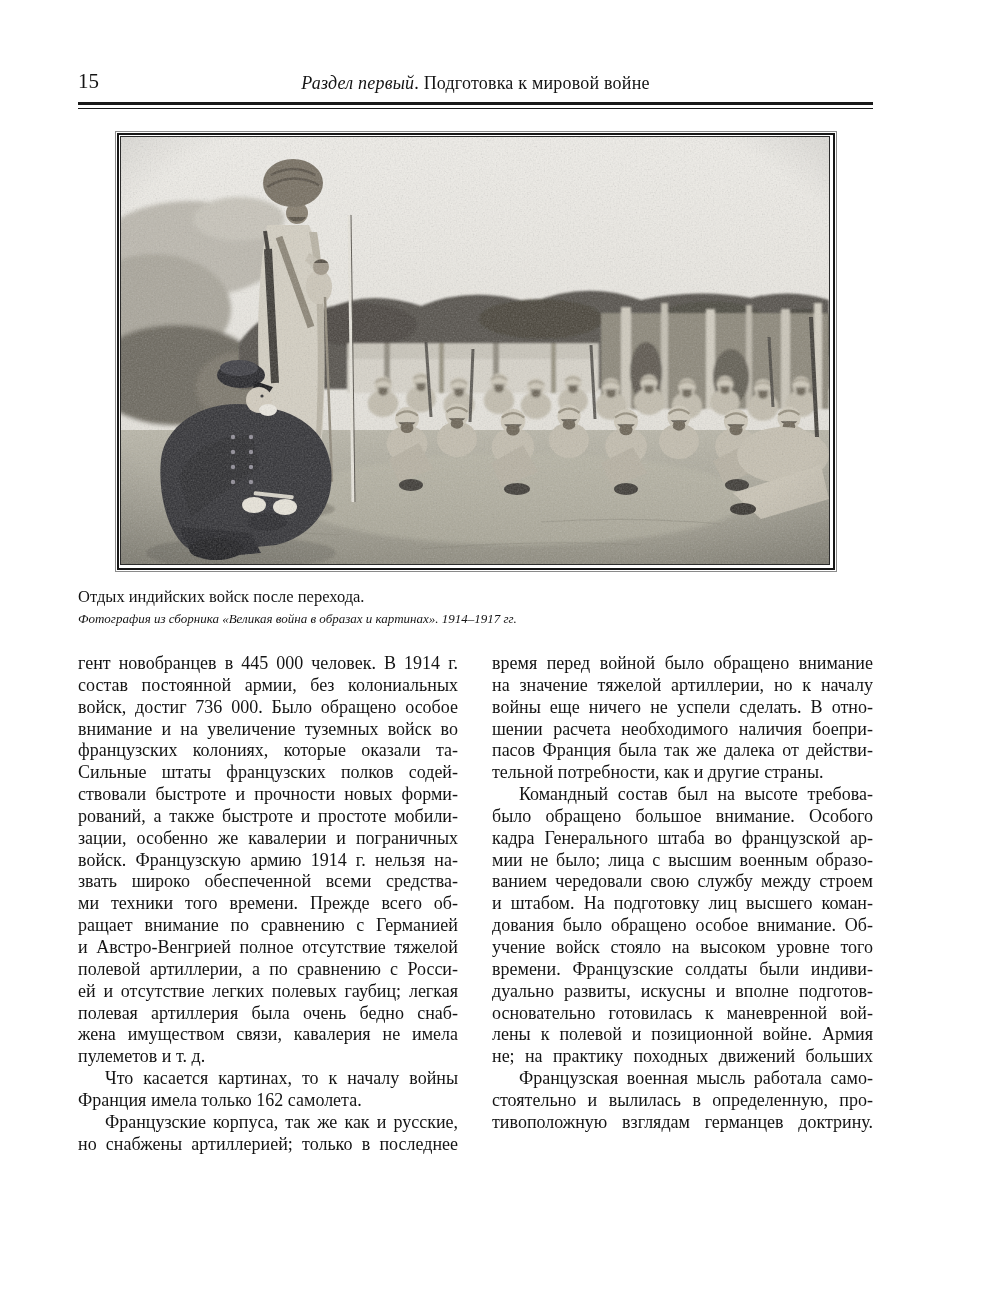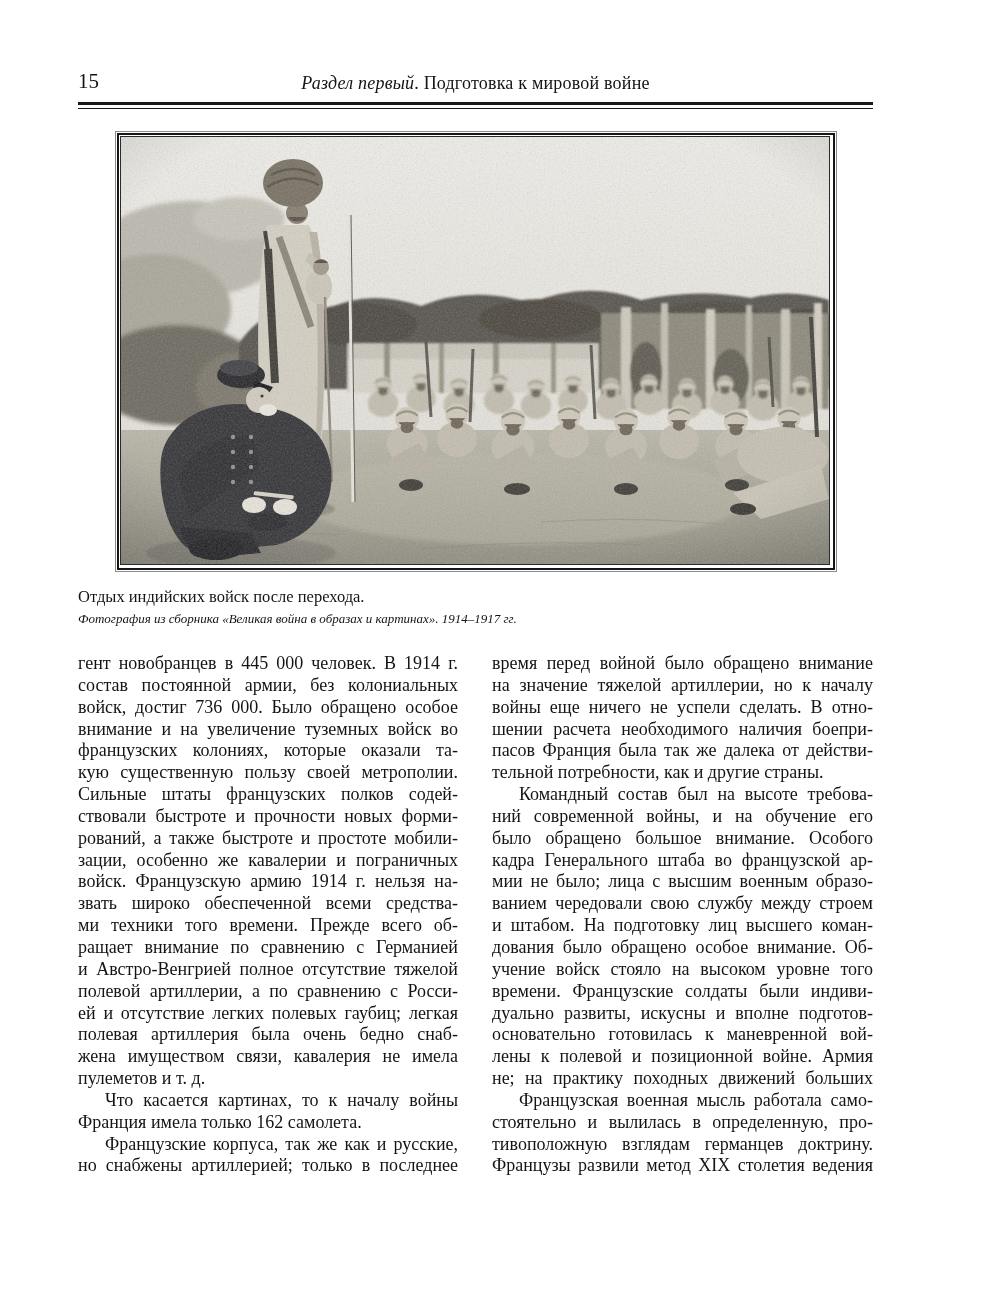--- a/index.html
+++ b/index.html
@@ -257,21 +257,20 @@
   </figcaption>
 </figure>
 
 <main>
   <div class="abs col col-left">
       <div class="tline">гент новобранцев в 445 000 человек. В 1914 г.</div>
       <div class="tline">состав постоянной армии, без колониальных</div>
       <div class="tline">войск, достиг 736 000. Было обращено особое</div>
       <div class="tline">внимание и на увеличение туземных войск во</div>
       <div class="tline">французских колониях, которые оказали та-</div>
-      <div class="tline">кую существенную пользу своей метрополии.</div>
       <div class="tline">Сильные штаты французских полков содей-</div>
       <div class="tline">ствовали быстроте и прочности новых форми-</div>
       <div class="tline">рований, а также быстроте и простоте мобили-</div>
       <div class="tline">зации, особенно же кавалерии и пограничных</div>
       <div class="tline">войск. Французскую армию 1914 г. нельзя на-</div>
       <div class="tline">звать широко обеспеченной всеми средства-</div>
       <div class="tline">ми техники того времени. Прежде всего об-</div>
       <div class="tline">ращает внимание по сравнению с Германией</div>
       <div class="tline">и Австро-Венгрией полное отсутствие тяжелой</div>
       <div class="tline">полевой артиллерии, а по сравнению с Росси-</div>
@@ -285,31 +284,29 @@
       <div class="tline">но снабжены артиллерией; только в последнее</div>
     </div>
   <div class="abs col col-right">
       <div class="tline">время перед войной было обращено внимание</div>
       <div class="tline">на значение тяжелой артиллерии, но к началу</div>
       <div class="tline">войны еще ничего не успели сделать. В отно-</div>
       <div class="tline">шении расчета необходимого наличия боепри-</div>
       <div class="tline">пасов Франция была так же далека от действи-</div>
       <div class="tline end">тельной потребности, как и другие страны.</div>
       <div class="tline ind">Командный состав был на высоте требова-</div>
-      <div class="tline">ний современной войны, и на обучение его</div>
       <div class="tline">было обращено большое внимание. Особого</div>
       <div class="tline">кадра Генерального штаба во французской ар-</div>
       <div class="tline">мии не было; лица с высшим военным образо-</div>
       <div class="tline">ванием чередовали свою службу между строем</div>
       <div class="tline">и штабом. На подготовку лиц высшего коман-</div>
       <div class="tline">дования было обращено особое внимание. Об-</div>
       <div class="tline">учение войск стояло на высоком уровне того</div>
       <div class="tline">времени. Французские солдаты были индиви-</div>
       <div class="tline">дуально развиты, искусны и вполне подготов-</div>
       <div class="tline">основательно готовилась к маневренной вой-</div>
       <div class="tline">лены к полевой и позиционной войне. Армия</div>
       <div class="tline">не; на практику походных движений больших</div>
       <div class="tline ind">Французская военная мысль работала само-</div>
       <div class="tline">стоятельно и вылилась в определенную, про-</div>
       <div class="tline">тивоположную взглядам германцев доктрину.</div>
-      <div class="tline">Французы развили метод XIX столетия ведения</div>
     </div>
 </main>
 
 </body></html>

